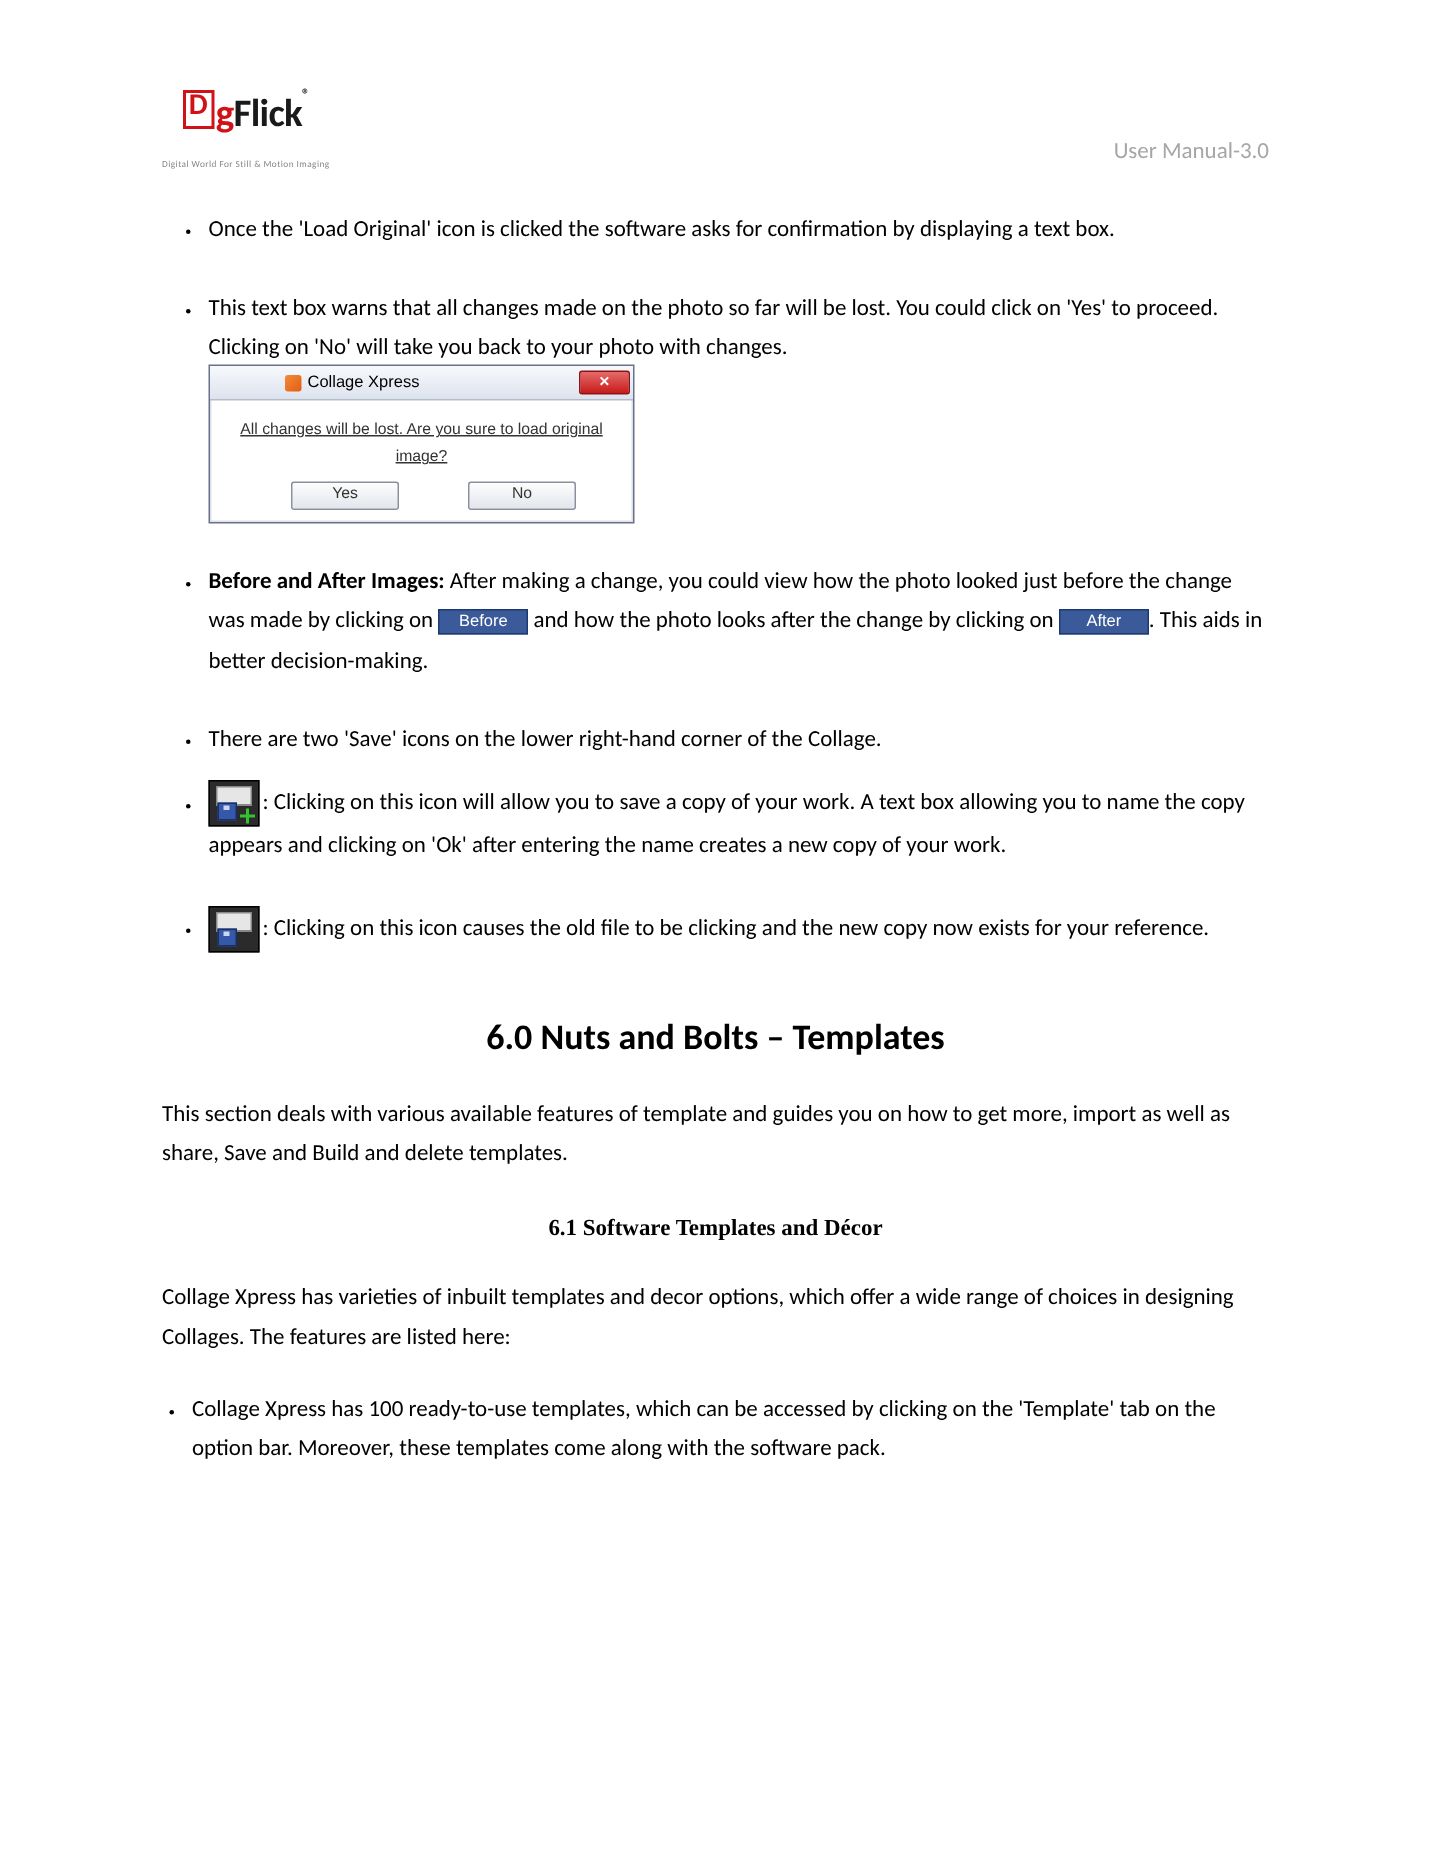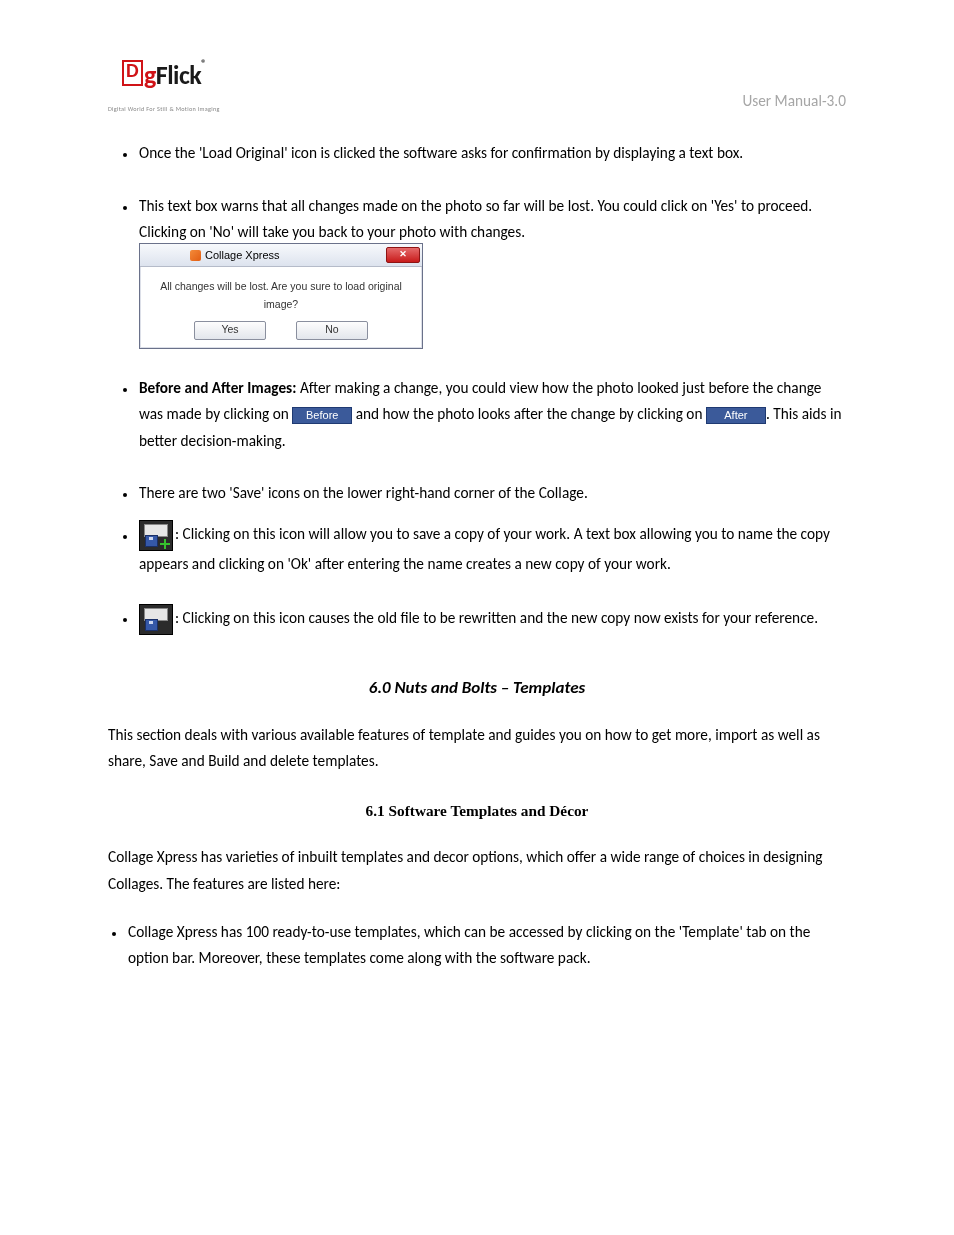--- a/index.html
+++ b/index.html
@@ -112,36 +112,38 @@
     font-size: 9px;
     line-height: 12px;
     text-align: center;
     font-weight: bold;
   }
   .dlg-body {
     padding: 10px 8px 8px 8px;
     text-align: center;
     color: #333;
     font-size: 10.5px;
+    text-decoration: underline;
   }
   .dlg-btns {
     display: flex;
     justify-content: center;
     gap: 30px;
     padding: 0 0 8px 0;
   }
   .dlg-btn {
     width: 70px; height: 17px;
     border: 1px solid #8a8f9e;
     background: linear-gradient(#fdfdfd,#e3e6ec);
     font-size: 10.5px;
     line-height: 15px;
     text-align: center;
     border-radius: 2px;
     color:#333;
+    margin-left:16px;
   }
   .inline-btn {
     display: inline-block;
     background: #3b5a9a;
     color: #fff;
     font-size: 11px;
     font-family: Tahoma, sans-serif;
     border: 1px solid #1f3a72;
     padding: 0 10px;
     height: 15px;
@@ -186,24 +188,23 @@
     content:""; position:absolute; background:#36c22e;
   }
   .save-icon .plus::before { left:4px; top:0; width:2px; height:10px; }
   .save-icon .plus::after  { left:0; top:4px; width:10px; height:2px; }
   .subhead {
     font-weight: 700;
     margin: 8px 0 18px 0;
   }
   h2.section {
     text-align: center;
-    font-size: 17px;
+    font-size: 24px;
     font-weight: 700;
     margin: 42px 0 24px 0;
-    font-style: italic;
   }
   h3.subsection {
     text-align: center;
     font-size: 15.3px;
     font-weight: 700;
     margin: 28px 0 24px 0;
     font-family: Liberation Serif, serif;
   }
   p.body {
     line-height: 1.72;
@@ -264,21 +265,21 @@
 
 
   <ul class="outer">
     <li class="tight">
       <span>There are two 'Save' icons on the lower right-hand corner of the Collage.</span>
     </li>
     <li>
       <span class="save-icon"><span class="disk"></span><span class="plus"></span></span><span>: Clicking on this icon will allow you to save a copy of your work. A text box allowing you to name the copy appears and clicking on 'Ok' after entering the name creates a new copy of your work.</span>
     </li>
     <li>
-      <span class="save-icon"><span class="disk"></span></span><span>: Clicking on this icon causes the old file to be rewritten and the new copy now exists for your reference.</span>
+      <span class="save-icon"><span class="disk"></span></span><span>: Clicking on this icon causes the old file to be clicking and the new copy now exists for your reference.</span>
     </li>
   </ul>
 
   <h2 class="section">6.0 Nuts and Bolts – Templates</h2>
 
   <p class="body">This section deals with various available features of template and guides you on how to get more, import as well as share, Save and Build and delete templates.</p>
 
   <h3 class="subsection">6.1 Software Templates and Décor</h3>
 
   <p class="body">Collage Xpress has varieties of inbuilt templates and decor options, which offer a wide range of choices in designing Collages. The features are listed here:</p>

